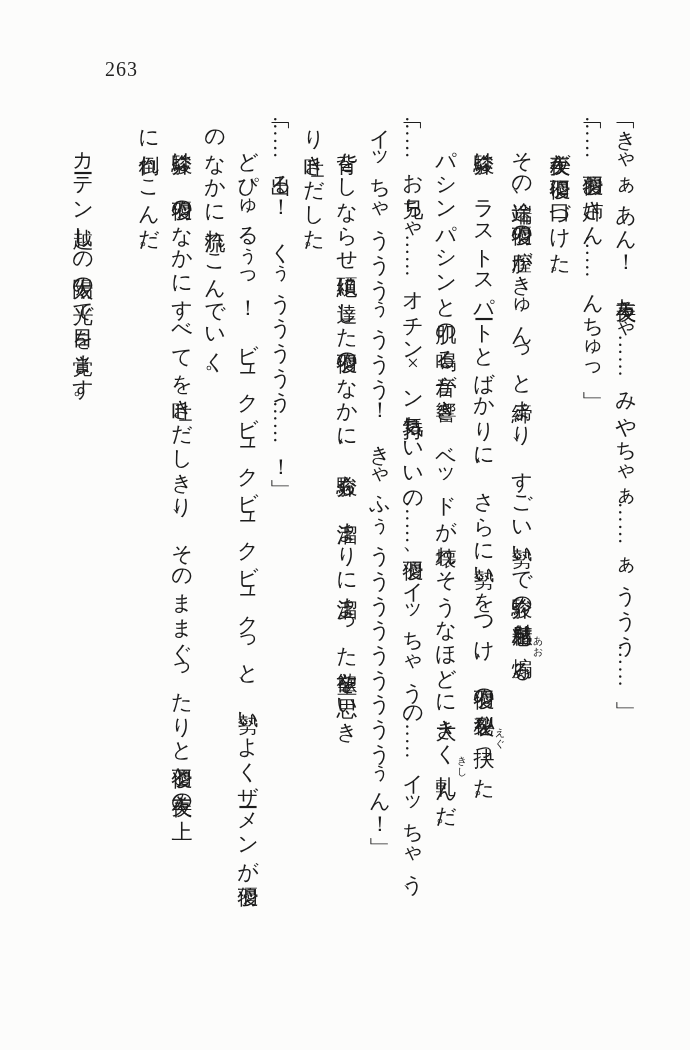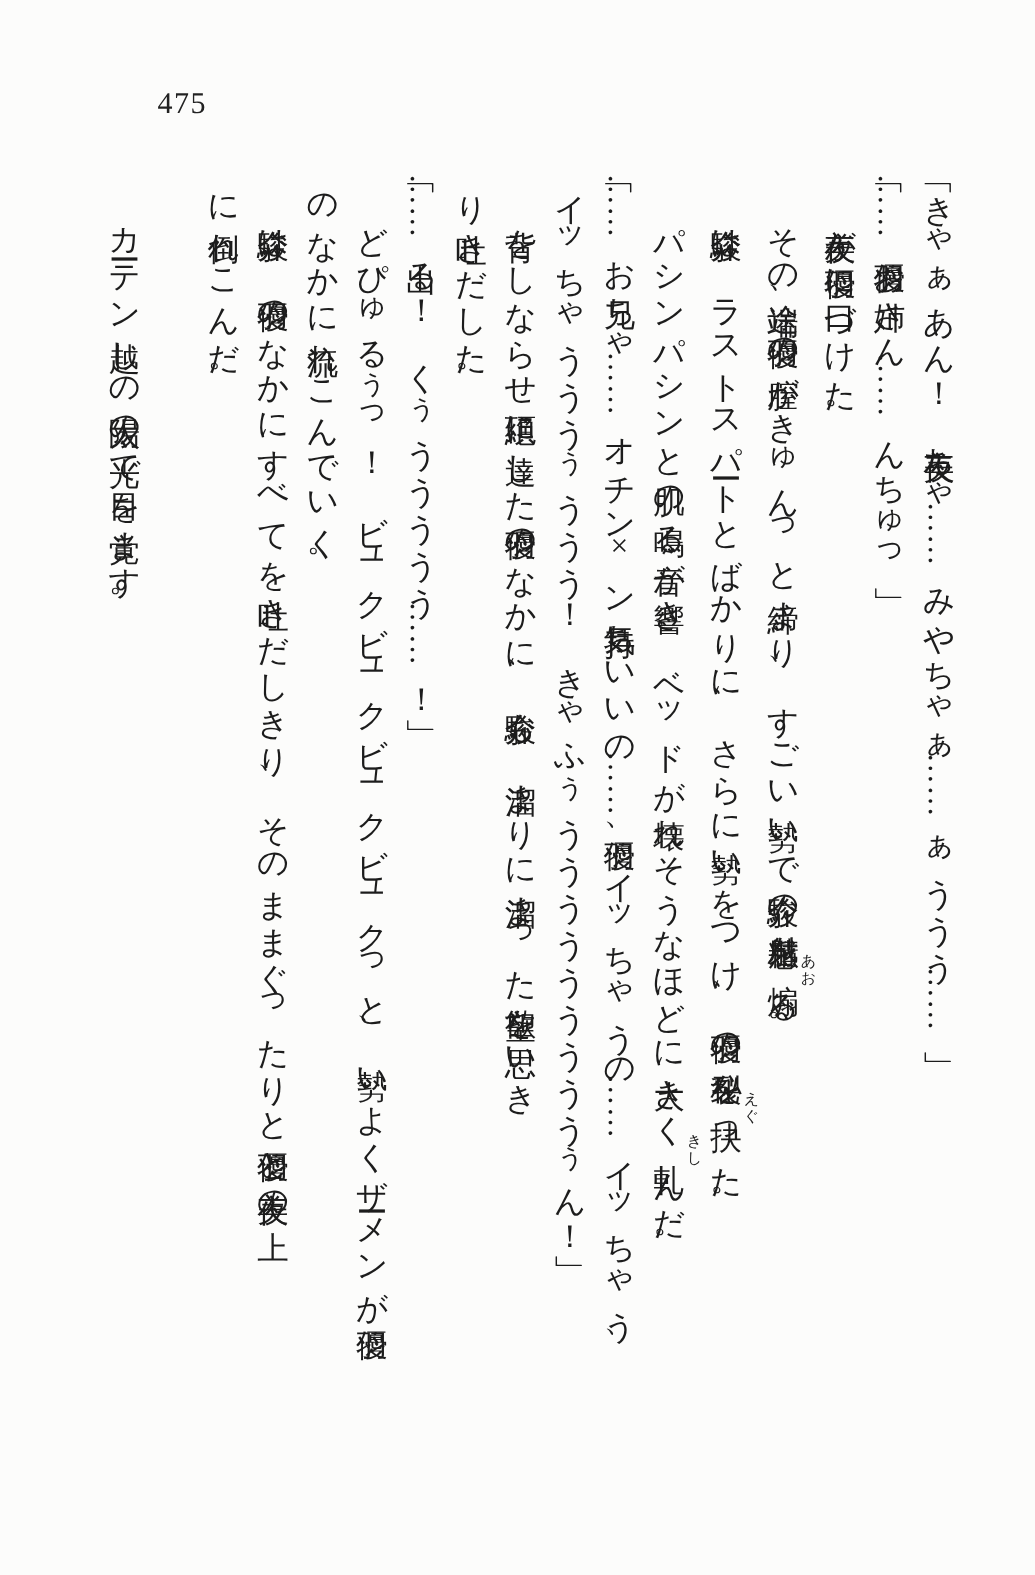--- a/index.html
+++ b/index.html
@@ -51,20 +51,20 @@
     font-size: 10px;
     letter-spacing: 0;
     color: #1c1c1c;
     font-family: "Liberation Serif", "DejaVu Serif", serif;
   }
 </style>
 </head>
 <body>
 
 <div class="page">
-  <div class="page-number">475</div>
+  <div class="page-number">263</div>
 
   <div class="text-block"><p>「きゃぁあん！　美夜ちゃ……みやちゃぁ……ぁううう……」</p><p>「……優羽お姉さん……んちゅっ」</p><p class="indent">美夜が優羽に口づけた。</p><p class="indent">その途端、優羽の膣がきゅんっと締まり、すごい勢いで駿介の射精感を<ruby>煽<rt>あお</rt></ruby>る。</p><p class="indent">駿介は、ラストスパートとばかりに、さらに勢いをつけ、優羽の秘裂を<ruby>抉<rt>えぐ</rt></ruby>った。</p><p class="indent">パシンパシンと肌の鳴る音が響き、ベッドが壊れそうなほどに大きく<ruby>軋<rt>きし</rt></ruby>んだ。</p><p>「……お兄ちゃ……オチン×ン気持ちいいの……優羽、イッちゃうの……イッちゃう、
 イッちゃうううぅううう！　きゃふぅうううううううううぅん！」</p><p class="indent">背をしならせ絶頂に達した優羽のなかに、駿介も、溜まりに溜まった欲望を思いき
 り吐きだした。</p><p>「……出る！　くぅううううう……！」</p><p class="indent">どぴゅるぅっ！　ビュクビュクビュクビュクっと、勢いよくザーメンが優羽
 のなかに流れこんでいく。</p><p class="indent">駿介は、優羽のなかにすべてを吐きだしきり、そのままぐったりと優羽と美夜の上
 に倒れこんだ。</p><p class="indent section-break">カーテン越しの太陽の光で目を覚ます。</p></div>
 </div>
 
 </body></html>

